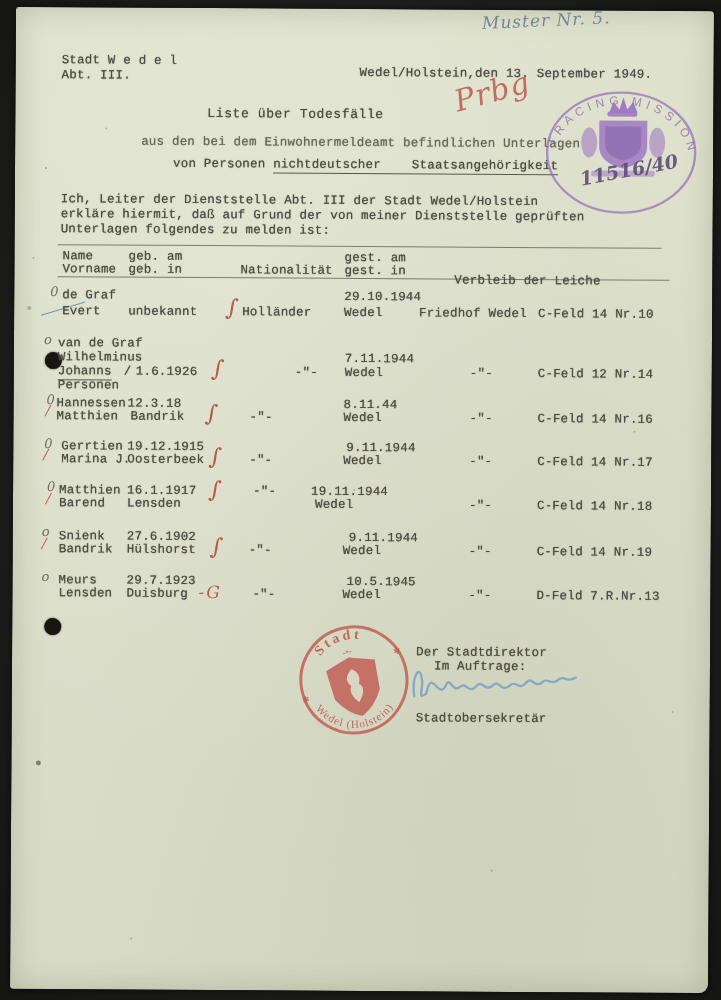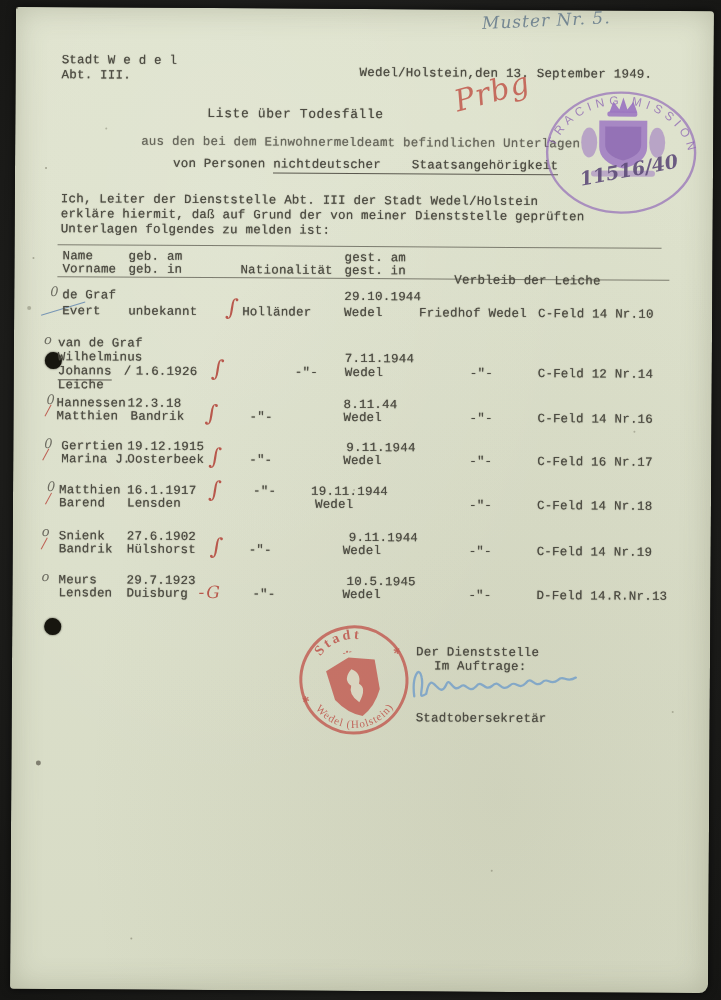--- a/index.html
+++ b/index.html
@@ -125,21 +125,21 @@
   <div class="tw" style="left:44px;top:343px">Wilhelminus</div>
   <div class="tw" style="left:331px;top:343px">7.11.1944</div>
   <div class="tw" style="left:44px;top:357px"><span class="u">Johanns</span></div>
   <div class="tw" style="left:110px;top:357px">/</div>
   <div class="tw" style="left:122px;top:357px">1.6.1926</div>
   <div class="sint" style="left:198px;top:347px">∫</div>
   <div class="tw" style="left:281px;top:357px">-"-</div>
   <div class="tw" style="left:331px;top:357px">Wedel</div>
   <div class="tw" style="left:456px;top:357px">-"-</div>
   <div class="tw" style="left:524px;top:357px">C-Feld 12 Nr.14</div>
-  <div class="tw" style="left:44px;top:371px">Leiche</div>
+  <div class="tw" style="left:44px;top:371px">Personen</div>
 
   <div class="pmark" style="left:33px;top:385px">0</div>
   <div class="rsl" style="left:28px;top:403px"></div>
   <div class="tw" style="left:43px;top:389px">Hannessen</div>
   <div class="tw" style="left:114px;top:389px">12.3.18</div>
   <div class="tw" style="left:330px;top:389px">8.11.44</div>
   <div class="tw" style="left:43px;top:402px">Matthien</div>
   <div class="tw" style="left:117px;top:402px">Bandrik</div>
   <div class="sint" style="left:192px;top:392px">∫</div>
   <div class="tw" style="left:236px;top:402px">-"-</div>
@@ -151,21 +151,21 @@
   <div class="rsl" style="left:26px;top:447px"></div>
   <div class="tw" style="left:48px;top:432px">Gerrtien</div>
   <div class="tw" style="left:114px;top:432px">19.12.1915</div>
   <div class="tw" style="left:333px;top:432px">9.11.1944</div>
   <div class="tw" style="left:48px;top:445px">Marina J.</div>
   <div class="tw" style="left:114px;top:445px">Oosterbeek</div>
   <div class="sint" style="left:196px;top:435px">∫</div>
   <div class="tw" style="left:236px;top:445px">-"-</div>
   <div class="tw" style="left:330px;top:445px">Wedel</div>
   <div class="tw" style="left:456px;top:445px">-"-</div>
-  <div class="tw" style="left:524px;top:445px">C-Feld 16 Nr.17</div>
+  <div class="tw" style="left:524px;top:445px">C-Feld 14 Nr.17</div>
 
   <div class="pmark" style="left:34px;top:472px">0</div>
   <div class="rsl" style="left:29px;top:491px"></div>
   <div class="tw" style="left:46px;top:476px">Matthien</div>
   <div class="tw" style="left:114px;top:476px">16.1.1917</div>
   <div class="sint" style="left:196px;top:468px">∫</div>
   <div class="tw" style="left:240px;top:476px">-"-</div>
   <div class="tw" style="left:298px;top:476px">19.11.1944</div>
   <div class="tw" style="left:46px;top:489px">Barend</div>
   <div class="tw" style="left:114px;top:489px">Lensden</div>
@@ -189,21 +189,21 @@
   <div class="pmark" style="left:29px;top:562px">o</div>
   <div class="tw" style="left:46px;top:566px">Meurs</div>
   <div class="tw" style="left:114px;top:566px">29.7.1923</div>
   <div class="tw" style="left:334px;top:566px">10.5.1945</div>
   <div class="tw" style="left:46px;top:579px">Lensden</div>
   <div class="tw" style="left:114px;top:579px">Duisburg</div>
   <div class="gmark" style="left:186px;top:574px">-G</div>
   <div class="tw" style="left:240px;top:579px">-"-</div>
   <div class="tw" style="left:330px;top:579px">Wedel</div>
   <div class="tw" style="left:456px;top:579px">-"-</div>
-  <div class="tw" style="left:524px;top:579px">D-Feld 14.R.Nr.13</div>
+  <div class="tw" style="left:524px;top:579px">D-Feld 7.R.Nr.13</div>
 
   <svg id="citystamp" width="126" height="126" viewBox="0 0 126 126">
     <circle cx="63" cy="63" r="53" fill="none" stroke="#c0524a" stroke-width="3" opacity=".85"></circle>
     <defs>
       <path id="cityTop" d="M 22,63 A 41,41 0 0 1 104,63" fill="none"></path>
       <path id="cityBot" d="M 15,63 A 48,48 0 0 0 111,63" fill="none"></path>
     </defs>
     <text font-family="Liberation Serif, serif" font-size="14" font-weight="bold" letter-spacing="3" fill="#bd4f47" opacity=".9">
       <textPath href="#cityTop" startOffset="27%">Stadt</textPath>
     </text>
@@ -212,20 +212,20 @@
       <textPath href="#cityBot" startOffset="13%">Wedel (Holstein)</textPath>
     </text>
     <g>
       <path d="M63,40 L88,48 L86,78 Q77,94 63,100 Q49,94 40,78 L38,48 Z" fill="#c0524a" opacity=".85"></path>
       <path d="M63,52 Q72,58 67,68 Q74,74 63,86 Q54,76 59,68 Q52,60 63,52 Z" fill="#dde1cc" opacity=".9"></path>
     </g>
     <text x="8" y="74" font-size="9" fill="#bd4f47" opacity=".8">✱</text>
     <text x="108" y="48" font-size="9" fill="#bd4f47" opacity=".8">✱</text>
   </svg>
 
-  <div class="tw" style="left:404px;top:636px">Der Dienststelle</div>
+  <div class="tw" style="left:404px;top:636px">Der Stadtdirektor</div>
   <div class="tw" style="left:422px;top:650px">Im Auftrage:</div>
   <svg id="signature" width="180" height="52" viewBox="0 0 180 52">
     <path d="M6,38 C4,18 12,6 14,20 C16,32 8,42 18,36 C24,8 30,44 38,28 C42,18 44,36 52,30 C58,24 60,38 68,30 C74,22 76,36 84,30 C92,22 92,38 102,30 C108,24 110,36 118,28 C124,20 126,34 134,28 C140,22 142,32 150,26 C156,20 158,30 168,24" fill="none" stroke="#7ba3c8" stroke-width="2.3" stroke-linecap="round" opacity=".9" transform="rotate(-2 90 26)"></path>
   </svg>
   <div class="hl" style="left:404px;top:698px;width:150px;opacity:.0"></div>
   <div class="tw" style="left:404px;top:702px">Stadtobersekretär</div>
 </div>
 
 </body></html>

